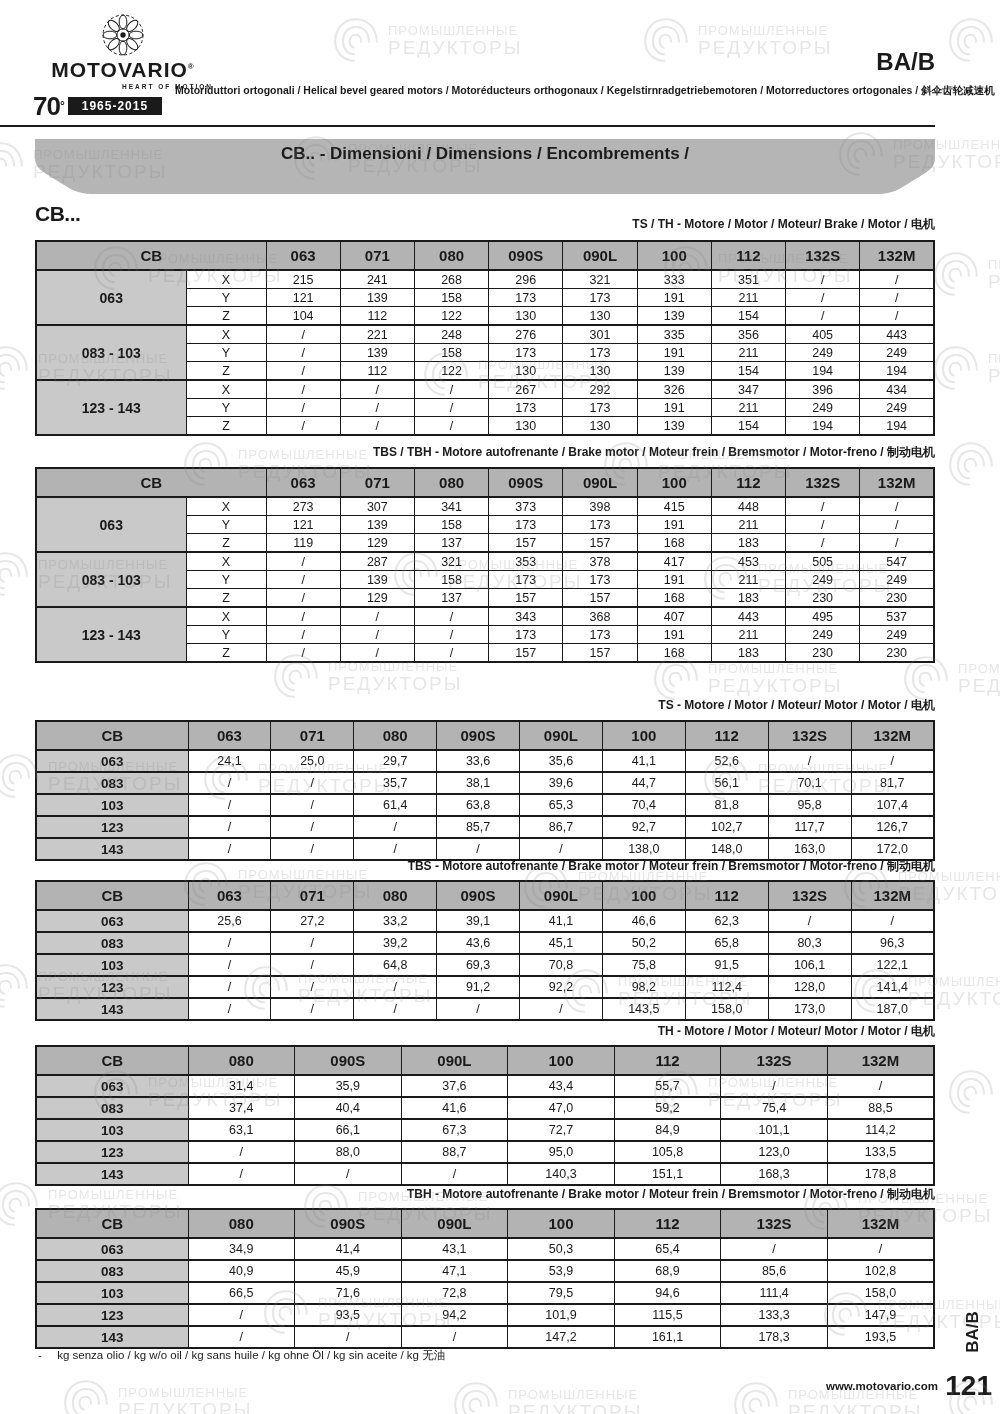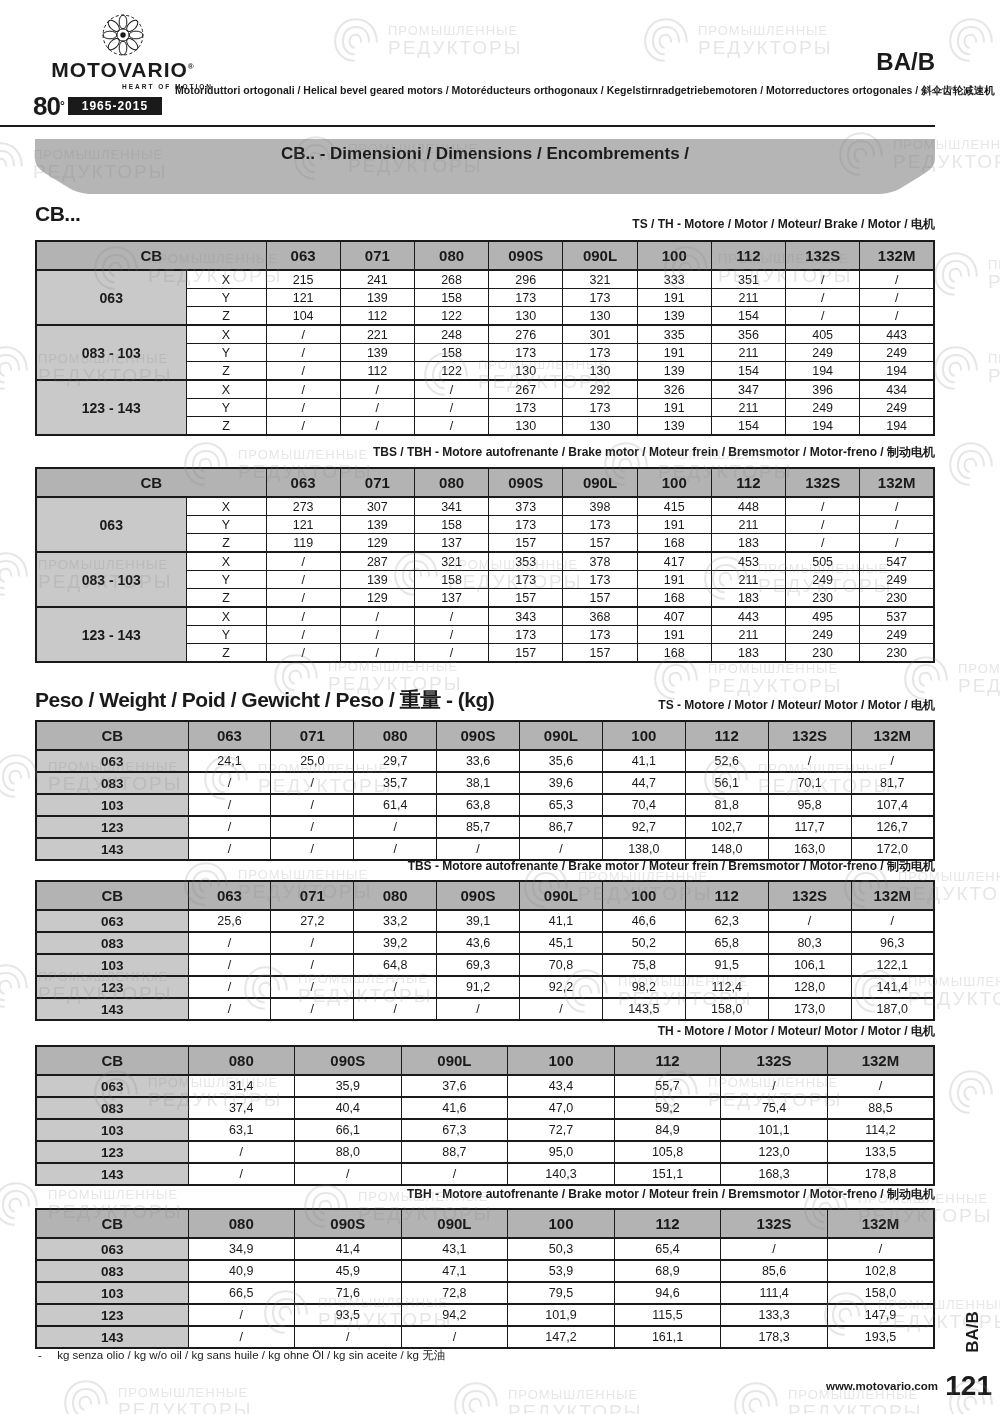--- a/index.html
+++ b/index.html
@@ -76,21 +76,21 @@
         <ellipse cx="30" cy="13" rx="5" ry="9" transform="rotate(225 30 30)"></ellipse>
         <ellipse cx="30" cy="13" rx="5" ry="9" transform="rotate(270 30 30)"></ellipse>
         <ellipse cx="30" cy="13" rx="5" ry="9" transform="rotate(315 30 30)"></ellipse>
         <circle cx="30" cy="30" r="8"></circle>
       </g>
       <circle cx="30" cy="30" r="3.5" fill="#1a1a1a"></circle>
     </svg>
     <div class="brand-name"><span>MOTOVARIO</span><sup>®</sup></div>
     <div class="brand-tag">HEART OF MOTION</div>
     <div class="badge50">
-      <span class="fifty"><span>80</span><span class="deg">°</span></span>
+      <span class="fifty"><span>70</span><span class="deg">°</span></span>
       <span class="years">1965-2015</span>
     </div>
   </div>
 
   <div class="abs code-top">BA/B</div>
   <div class="abs subtitle">Motoriduttori ortogonali / Helical bevel geared motors / Motoréducteurs orthogonaux / Kegelstirnradgetriebemotoren / Motorreductores ortogonales / 斜伞齿轮减速机</div>
   <div class="abs hrule"></div>
 
   <div class="abs banner">
     <svg width="900" height="58" viewBox="0 0 900 58">
@@ -387,21 +387,20 @@
             <td>157</td>
             <td>168</td>
             <td>183</td>
             <td>230</td>
             <td>230</td>
           </tr>
         </tbody>
       </table>
     </div>
 
-  <div class="abs sec-title" style="top:686px">Peso / Weight / Poid / Gewicht / Peso / 重量 - (kg)</div>
   <div class="abs tbl-label" style="top:697px">TS - Motore / Motor / Moteur/ Motor / Motor / 电机</div>
   <div class="abs tbl-wrap" style="top:720px">
       <table class="cat wt">
         <colgroup>
           <col style="width: 152px;">
           <col>
           <col>
           <col>
           <col>
           <col>

